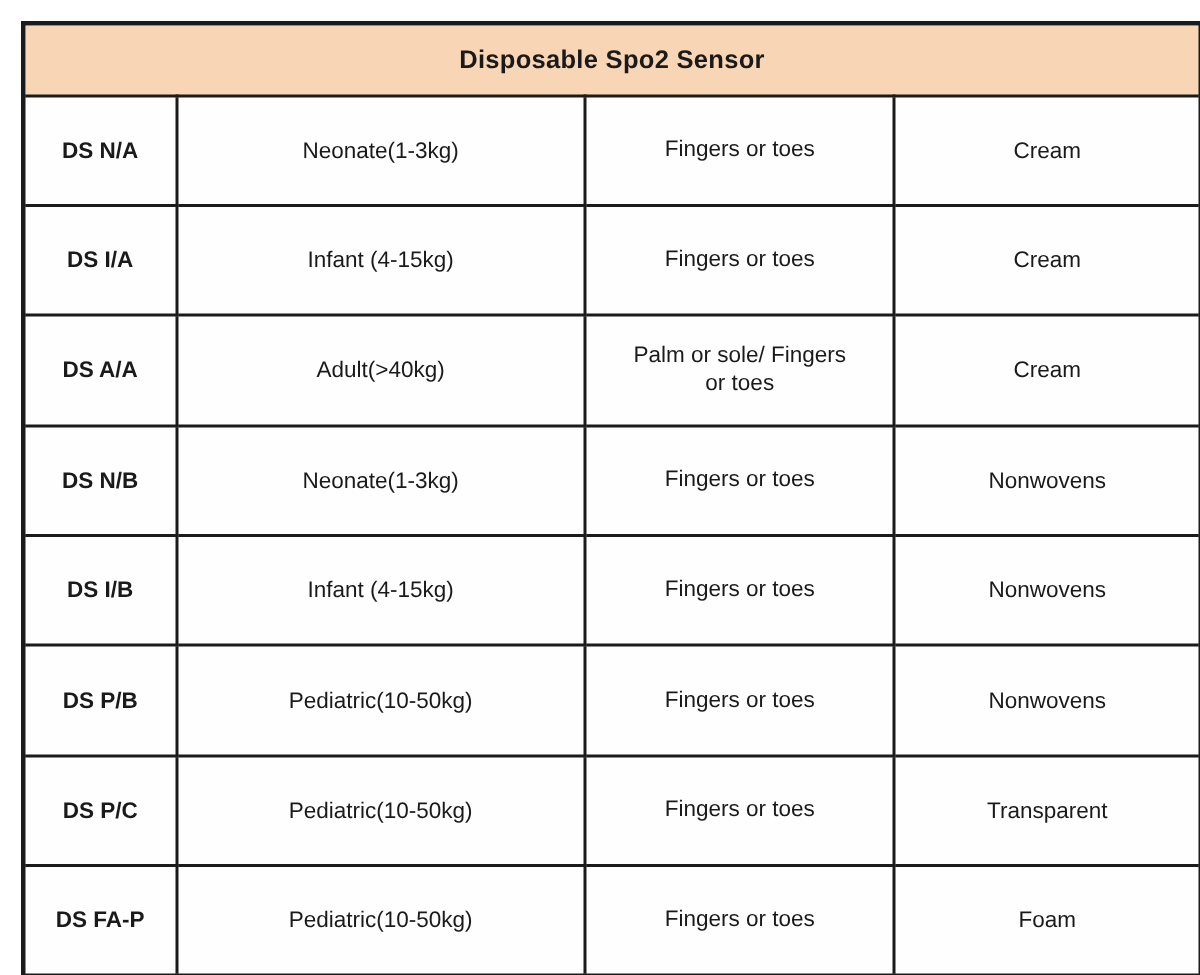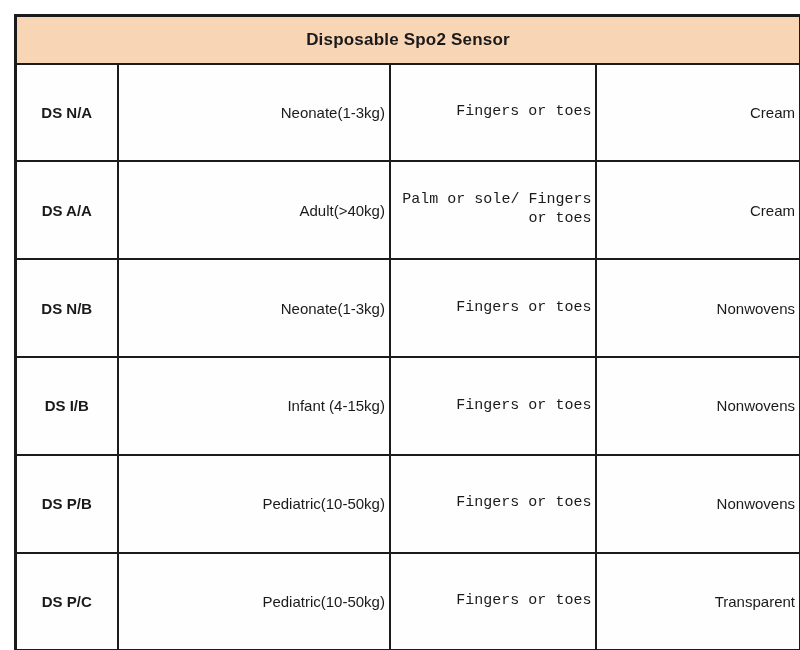--- a/index.html
+++ b/index.html
@@ -50,23 +50,22 @@
     height: 44px;
   }
   tbody tr { height: 49px; }
   td.col-series {
     font-weight: bold;
     font-size: 15px;
   }
   td.col-person, td.col-part, td.col-connector {
     font-weight: normal;
     font-size: 15px;
-    text-align: right;
   }
-  td.col-part { white-space: pre-line; line-height: 1.25; font-family: Liberation Mono, monospace; }
+  td.col-part { white-space: pre-line; line-height: 1.25; }
   col.c-series { width: 13%; }
   col.c-person { width: 34.7%; }
   col.c-part { width: 26.3%; }
   col.c-connector { width: 26%; }
 </style>
 </head>
 <body>
 
 <table class="sensor-table">
   <colgroup>
@@ -77,20 +76,26 @@
   </colgroup>
   <thead>
     <tr class="title-row">
       <td colspan="4">Disposable Spo2 Sensor</td>
     </tr>
   </thead>
   <tbody>
     <tr>
       <td class="col-series">DS N/A</td>
       <td class="col-person">Neonate(1-3kg)</td>
+      <td class="col-part">Fingers or toes</td>
+      <td class="col-connector">Cream</td>
+    </tr>
+    <tr>
+      <td class="col-series">DS I/A</td>
+      <td class="col-person">Infant (4-15kg)</td>
       <td class="col-part">Fingers or toes</td>
       <td class="col-connector">Cream</td>
     </tr>
     <tr>
       <td class="col-series">DS A/A</td>
       <td class="col-person">Adult(&gt;40kg)</td>
       <td class="col-part">Palm or sole/   Fingers
 or toes</td>
       <td class="col-connector">Cream</td>
     </tr>
@@ -111,14 +116,20 @@
       <td class="col-person">Pediatric(10-50kg)</td>
       <td class="col-part">Fingers or toes</td>
       <td class="col-connector">Nonwovens</td>
     </tr>
     <tr>
       <td class="col-series">DS P/C</td>
       <td class="col-person">Pediatric(10-50kg)</td>
       <td class="col-part">Fingers or toes</td>
       <td class="col-connector">Transparent</td>
     </tr>
+    <tr>
+      <td class="col-series">DS FA-P</td>
+      <td class="col-person">Pediatric(10-50kg)</td>
+      <td class="col-part">Fingers or toes</td>
+      <td class="col-connector">Foam</td>
+    </tr>
   </tbody>
 </table>
 
 </body></html>

